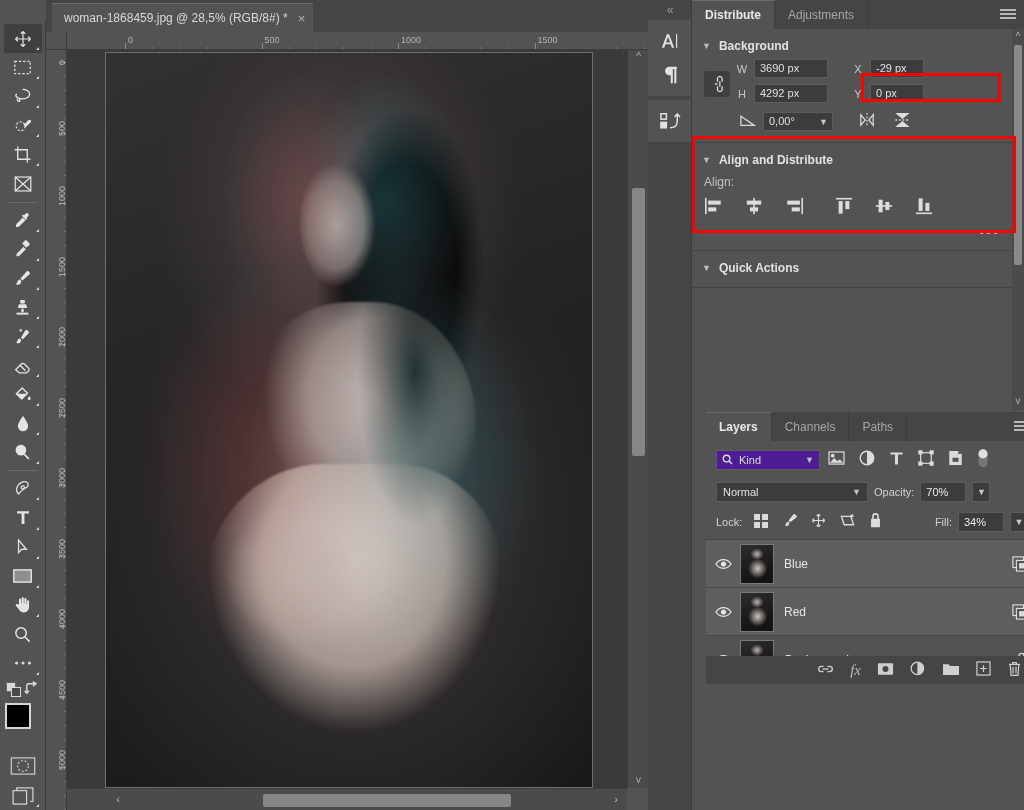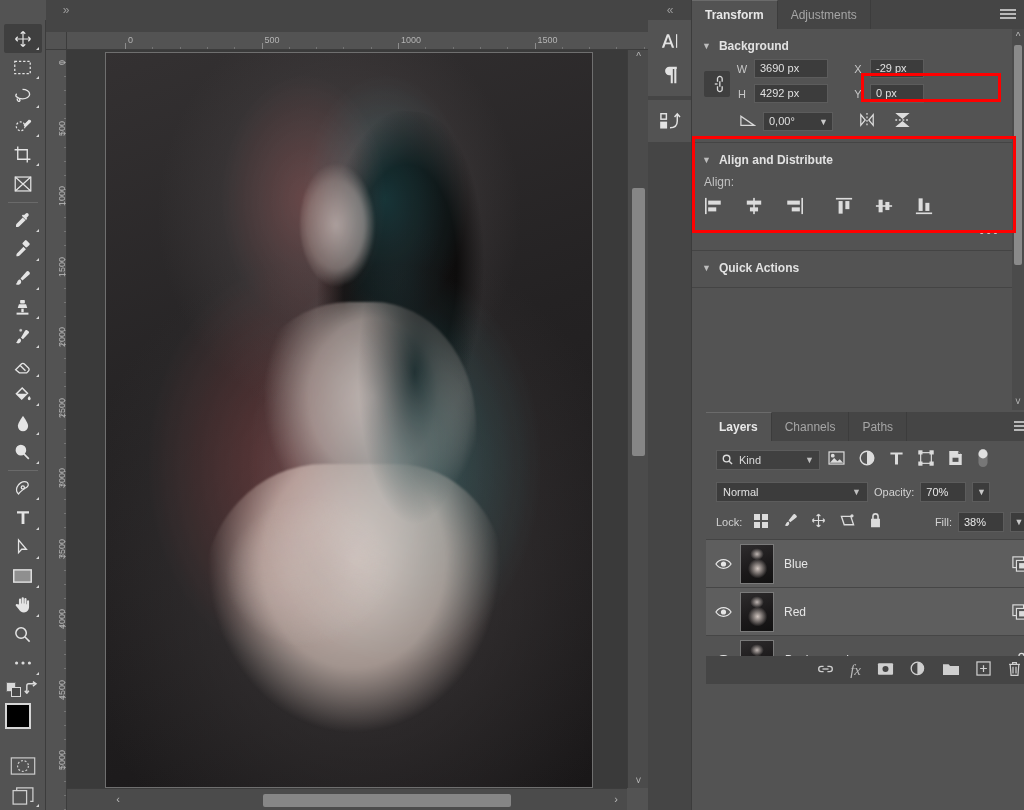--- a/index.html
+++ b/index.html
@@ -257,21 +257,21 @@
     background: #4b4b4b;
   }
   .prop-scroll .thumb { position: absolute; left: 2px; width: 8px; background: #8a8a8a; border-radius: 2px; }
 
   
   #layers { position: absolute; left: 14px; top: 412px; width: 332px; height: 398px; background: #535353; }
   #layers-body { position: relative; }
 
   .filter-row { display: flex; align-items: center; gap: 8px; padding: 7px 10px 7px 10px; }
   .kind-select {
-    display: flex; align-items: center; gap: 6px; background: #404040;
+    display: flex; align-items: center; gap: 6px; background: #4c1d95;
     border: 1px solid #5c5c5c; height: 20px; width: 104px; padding: 0 5px;
     font-size: 11px; color: #dcdcdc;
   }
   .kind-select .caret { margin-left: auto; font-size: 9px; color: #c0c0c0; }
   .filter-icons { display: flex; align-items: center; gap: 14px; color: #dadada; }
 
   .blend-row {
     display: flex; align-items: center; gap: 6px; padding: 4px 10px 5px 10px; position: relative;
   }
   .blend-select {
@@ -540,20 +540,24 @@
       <svg width="22" height="18" viewBox="0 0 24 20" fill="none" stroke="#cfcfcf" stroke-width="1.4">
         <rect x="1" y="4" width="15" height="15"></rect>
           <path d="M5 4V1h18v15h-3"></path>
       </svg>
       <span class="corner"></span>
     </div>
   </div>
 
   <div id="tabbar">
     <div id="collapse-left">»</div>
+    <div id="doc-tab">
+      <span class="title">woman-1868459.jpg @ 28,5% (RGB/8#) *</span>
+      <span class="closex">×</span>
+    </div>
   </div>
 
   <div id="docwin">
     <div id="ruler-corner"></div>
 
     <div id="ruler-h">
         <span class="rtick" style="left: 58px; top: 11px; width: 1px; height: 7px;"></span>
         <span class="rlabel" style="left: 61px; top: 3px;">0</span>
         <span class="rtick" style="left: 85.3px; top: 15px; width: 1px; height: 3px; opacity: 0.6;"></span>
         <span class="rtick" style="left: 112.6px; top: 15px; width: 1px; height: 3px; opacity: 0.6;"></span>
@@ -702,21 +706,21 @@
       </div>
     </div>
   </div>
 
   <div id="dock">
     <div id="collapse-right">»</div>
 
     <div id="properties">
       <div class="panel-tabs">
         <div class="panel-tab active">
-          <span>Transform</span>
+          <span>Distribute</span>
         </div>
         <div class="panel-tab">
           <span>Adjustments</span>
         </div>
         <div class="panel-menu">
             <i></i>
             <i></i>
             <i></i>
           </div>
       </div>
@@ -967,21 +971,21 @@
                 </svg>
             </span>
             <span>
               <svg width="13" height="15" viewBox="0 0 14 16" fill="#dcdcdc">
                   <path d="M7 0a3.6 3.6 0 0 0-3.6 3.6V6H2.2v9.4h9.6V6h-1.2V3.6A3.6 3.6 0 0 0 7 0zm0 1.7c1 0 1.9.85 1.9 1.9V6H5.1V3.6c0-1.05.85-1.9 1.9-1.9z"></path>
                 </svg>
             </span>
           </span>
           <span class="fill-grp">
             <span class="mini-label">Fill:</span>
-            <span class="num-input">38%</span>
+            <span class="num-input">34%</span>
             <span class="dd-caret" style="height:20px;border-left:1px solid #5c5c5c;">▼</span>
           </span>
         </div>
 
         <div class="layer-list">
 
           <div class="layer-row selected">
             <span class="eye-cell">
               <svg width="17" height="12" viewBox="0 0 18 12" fill="none" stroke="#e6e6e6" stroke-width="1.3">
                 <path d="M1 6s3-4.6 8-4.6S17 6 17 6s-3 4.6-8 4.6S1 6 1 6z"></path>

